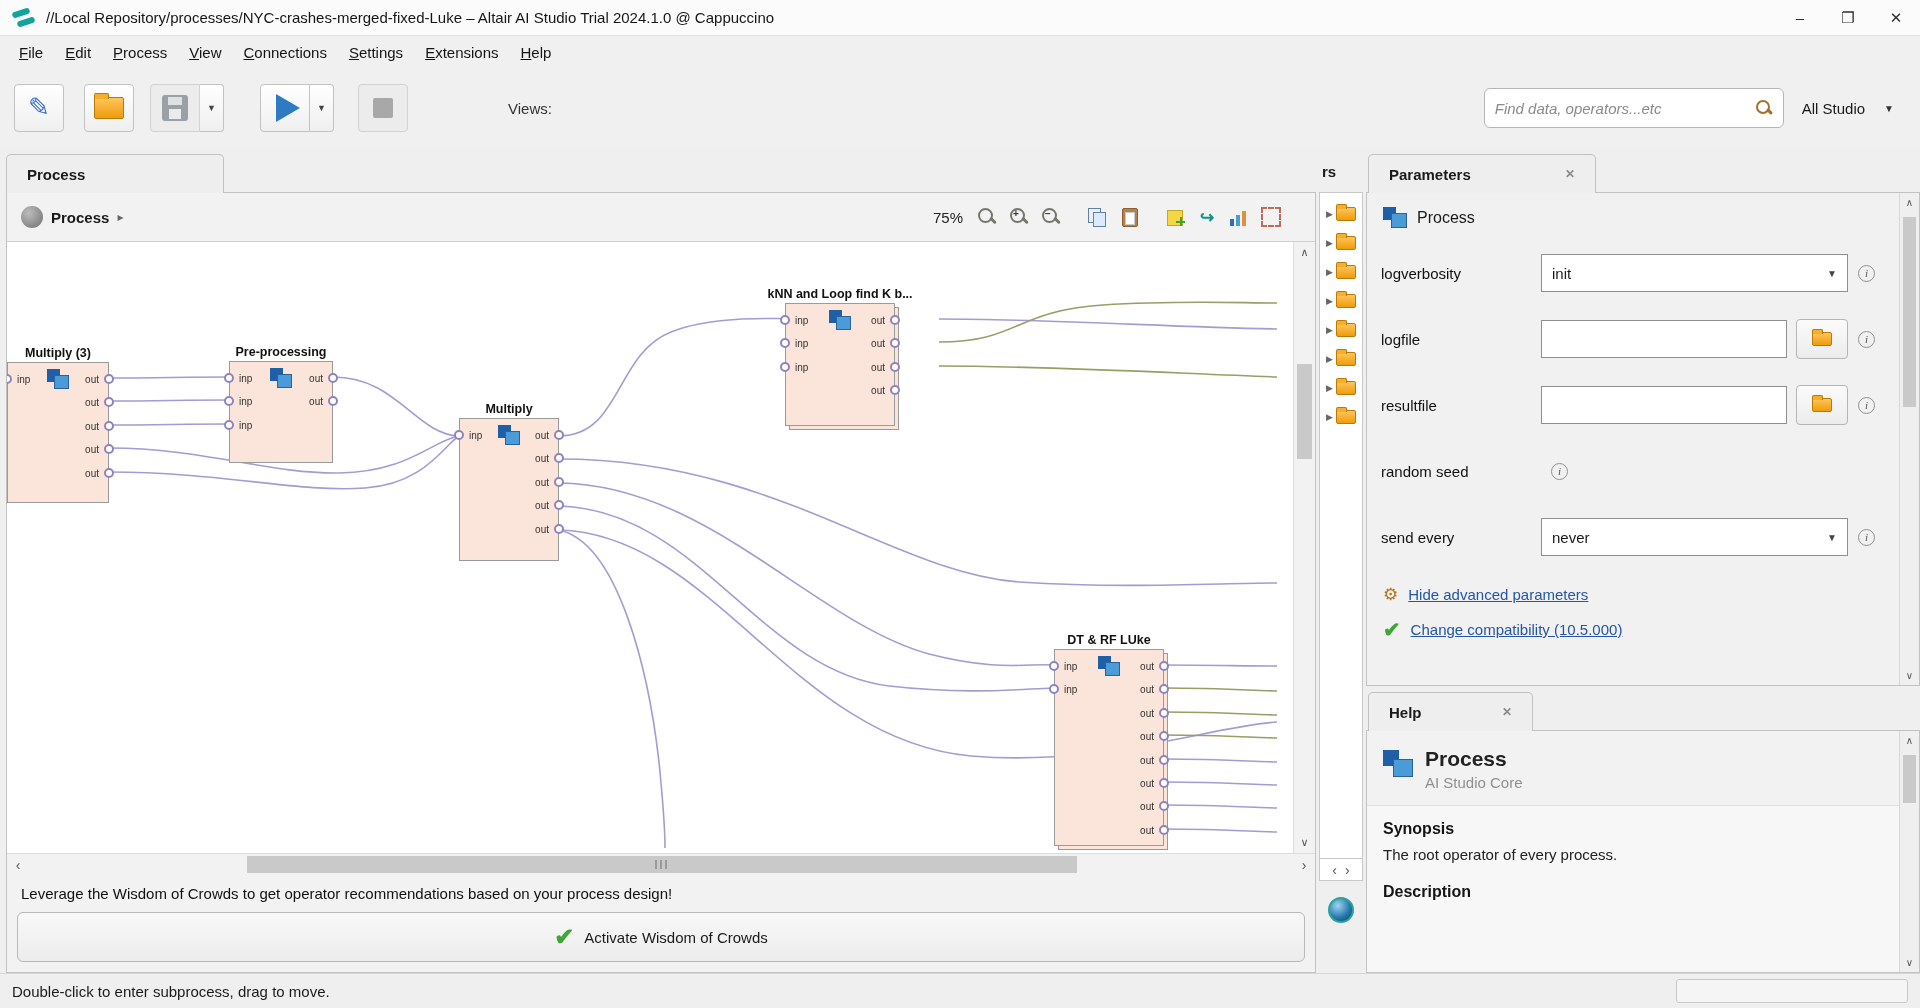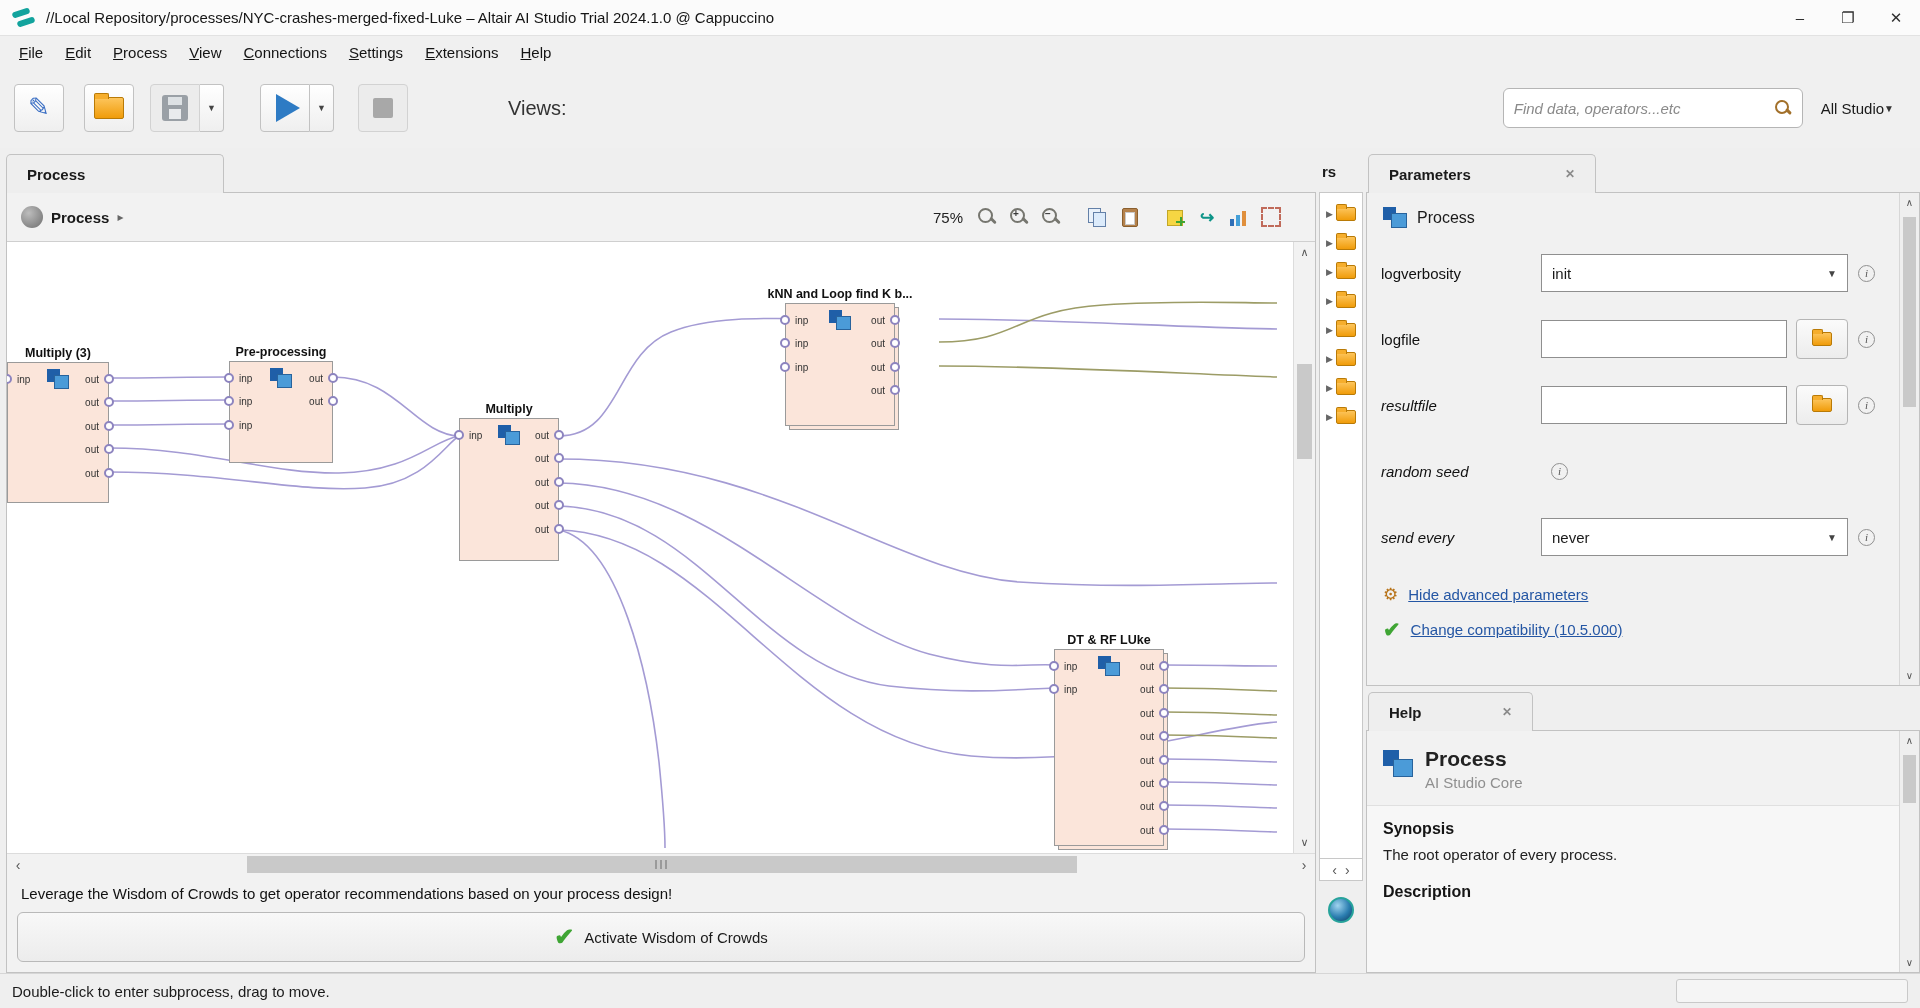--- a/index.html
+++ b/index.html
@@ -25,32 +25,32 @@
   .tb-btn.disabled{background:#ececec;border-color:#d2d2d2}
   .tb-btn.grouped{border-radius:4px 0 0 4px}
   .tb-btn.dd{width:24px;border-left:none;border-radius:0 4px 4px 0;font-size:9px;color:#444}
   .tb-group{display:flex;flex:0 0 auto}
   .pencil-icon{font-size:26px;color:#3b6fc4;transform:translateY(-1px)}
   .floppy-icon{width:26px;height:26px;background:#9aa0a6;border-radius:3px;position:relative}
   .floppy-icon::before{content:"";position:absolute;top:2px;left:6px;right:6px;height:8px;background:#dde1e4}
   .floppy-icon::after{content:"";position:absolute;bottom:2px;left:7px;right:7px;height:10px;background:#e9ebed}
   .play-icon{width:0;height:0;border-left:24px solid #2e7bc4;border-top:14px solid transparent;border-bottom:14px solid transparent;margin-left:6px}
   .stop-icon{width:20px;height:20px;background:#a8a8a8;border-radius:2px}
-  .views-label{margin-left:100px;margin-right:12px;font-size:20px;color:#333;flex:0 0 auto}
+  .views-label{margin-left:100px;margin-right:12px;font-size:15px;color:#333;flex:0 0 auto}
   .view-buttons{display:flex;flex:0 0 auto}
   .view-btn{width:150px;height:52px;display:flex;align-items:center;justify-content:center;text-align:center;font-size:15px;line-height:1.2;border:1px solid #c3c3c3;border-left:none;background:#f2f2f2;padding:0 8px}
   .view-btn:first-child{border-left:1px solid #c3c3c3}
   .view-btn.active{background:#c9c9c9;font-weight:bold}
   .search-box{margin-left:auto;width:300px;height:40px;border:1px solid #b5b5b5;border-radius:6px;background:#fff;display:flex;align-items:center;padding:0 10px;flex:0 0 auto}
   .search-box input{flex:1;border:none;outline:none;font-size:15px;font-family:inherit;background:transparent;color:#333}
   .search-box input::placeholder{font-style:italic;color:#8a8a8a}
   .search-mag{width:18px;height:18px;position:relative;flex:0 0 auto}
   .search-mag::before{content:"";position:absolute;left:1px;top:1px;width:10px;height:10px;border:2px solid #a2702a;border-radius:50%}
   .search-mag::after{content:"";position:absolute;left:11px;top:11px;width:7px;height:3px;background:#a2702a;transform:rotate(45deg);border-radius:2px}
-  .scope{margin-left:12px;margin-right:6px;display:flex;align-items:center;gap:0;font-size:15px;padding:0 6px;flex:0 0 auto}
+  .scope{margin-left:12px;margin-right:6px;display:flex;align-items:center;gap:19px;font-size:15px;padding:0 6px;flex:0 0 auto}
   .caret{font-size:10px;color:#333}
 
   
   .main{position:absolute;top:148px;left:0;right:0;bottom:35px;display:flex}
   .left-panel{width:1316px;display:flex;flex-direction:column}
   .tab-row{height:44px;display:flex;align-items:flex-end;padding-left:6px}
   .tab{height:39px;display:flex;align-items:center;padding:0 20px;background:#eeeeee;border:1px solid #c2c2c2;border-bottom:none;border-radius:5px 5px 0 0;font-weight:bold;font-size:15px;position:relative;z-index:2;margin-bottom:-1px}
   .tab .tab-close{margin-left:auto;font-size:12px;color:#8a8a8a;padding-left:26px}
   .panel-body{flex:1;border:1px solid #c2c2c2;background:#f2f2f2;display:flex;flex-direction:column;margin-left:6px;position:relative;z-index:1;overflow:hidden}
 
@@ -134,21 +134,21 @@
   .panel-scroll .thumb{position:absolute;left:3px;width:13px;background:#c9c9c9}
   .params-panel .panel-scroll .thumb{top:24px;height:190px}
   .help-panel .panel-scroll .thumb{top:24px;height:48px}
 
   .op-header{display:flex;align-items:center;gap:10px;padding:4px 0 12px 2px;font-size:16px}
   .proc-icon{width:24px;height:21px;position:relative;flex:0 0 auto}
   .proc-icon i{position:absolute;left:0;top:0;width:13px;height:13px;background:#1f5fa8;display:block}
   .proc-icon b{position:absolute;right:0;bottom:0;width:16px;height:15px;background:#4b9bd8;border:1px solid #28639c;display:block}
   .param-row{display:flex;align-items:center;height:66px}
   .param-label{width:160px;font-size:15px;color:#111}
-  .param-label.italic{font-style:italic}
+  .param-label.italic{}
   .param-select{width:307px;height:38px;background:#fff;border:1px solid #8f8f8f;display:flex;align-items:center;justify-content:space-between;padding:0 10px;font-size:15px}
   .sel-caret{font-size:10px;color:#444}
   .param-input{height:38px;border:1px solid #8f8f8f;background:#fff;font-size:15px;padding:0 8px;font-family:inherit;width:307px;outline:none;color:#111}
   .param-input.file{width:246px;margin-right:9px}
   .browse-btn{width:52px;height:40px;border:1px solid #b5b5b5;border-radius:4px;background:linear-gradient(#fbfbfb,#ececec);display:flex;align-items:center;justify-content:center}
   .info-icon{width:17px;height:17px;border:1px solid #909090;border-radius:50%;color:#555;font-size:11px;font-style:italic;font-family:"Liberation Serif",serif;display:flex;align-items:center;justify-content:center;margin-left:10px;flex:0 0 auto}
   .link-row{display:flex;align-items:center;gap:10px;margin:16px 0 0 2px;font-size:15px}
   .link{color:#2456a4;text-decoration:underline}
   .adv-icon{font-size:17px;color:#b8741a;line-height:1}
   .compat-check{color:#3fa534;font-size:21px;font-weight:bold;line-height:1}

